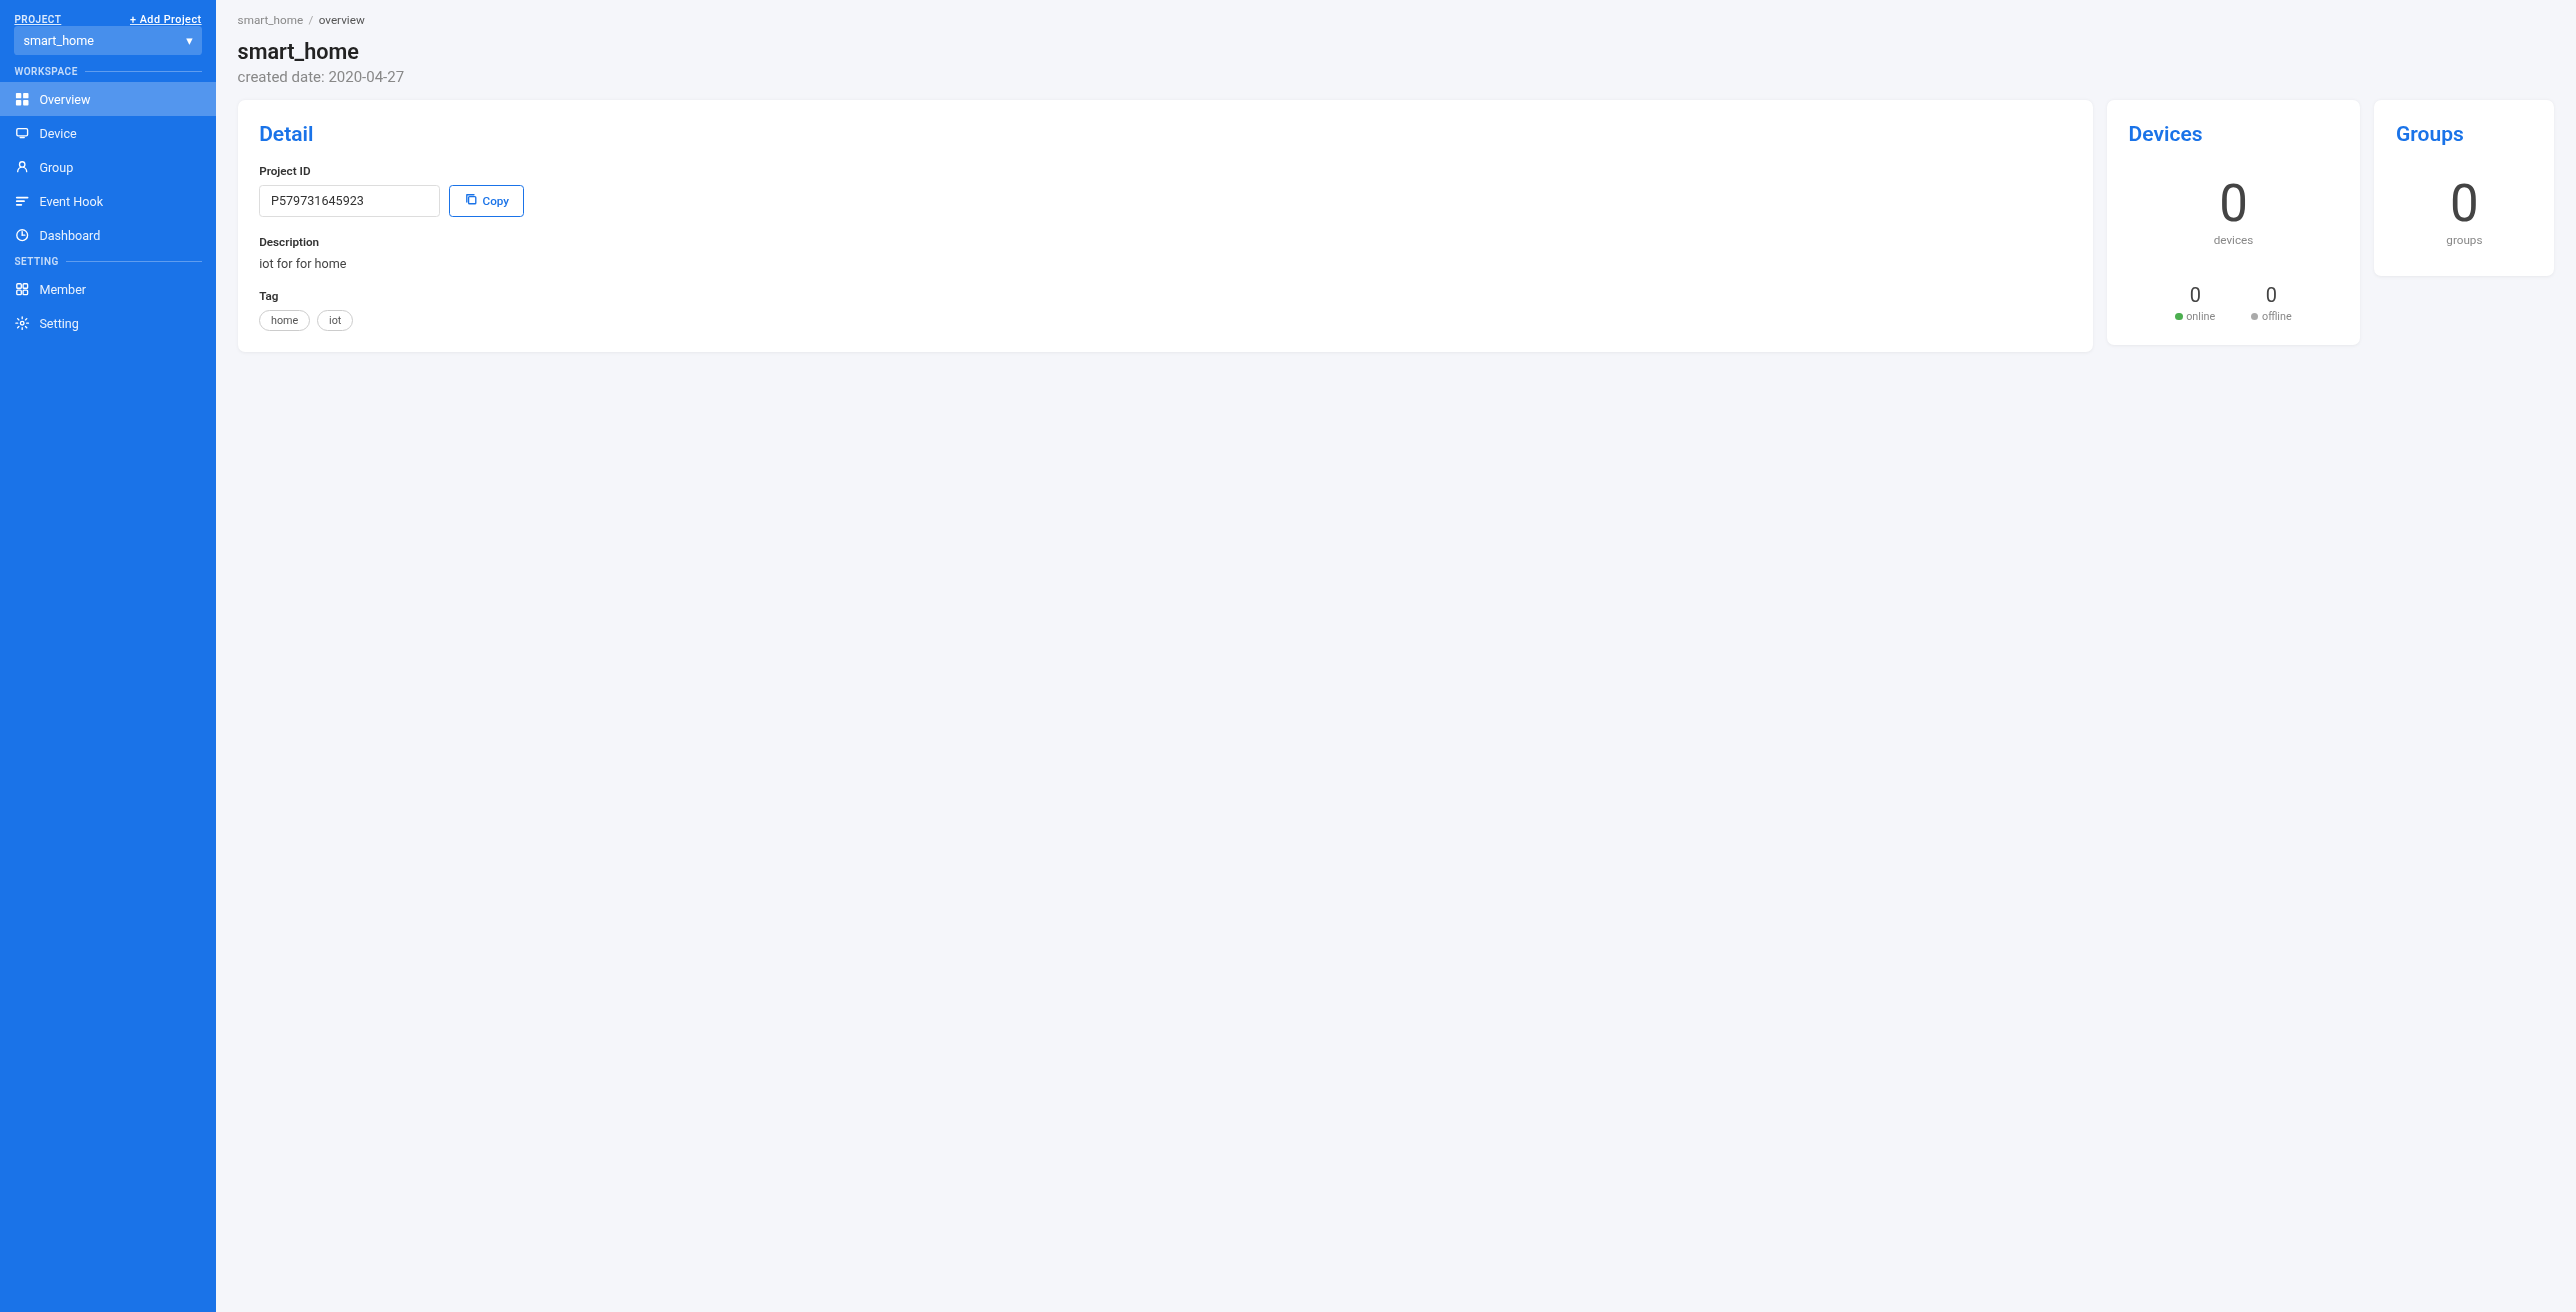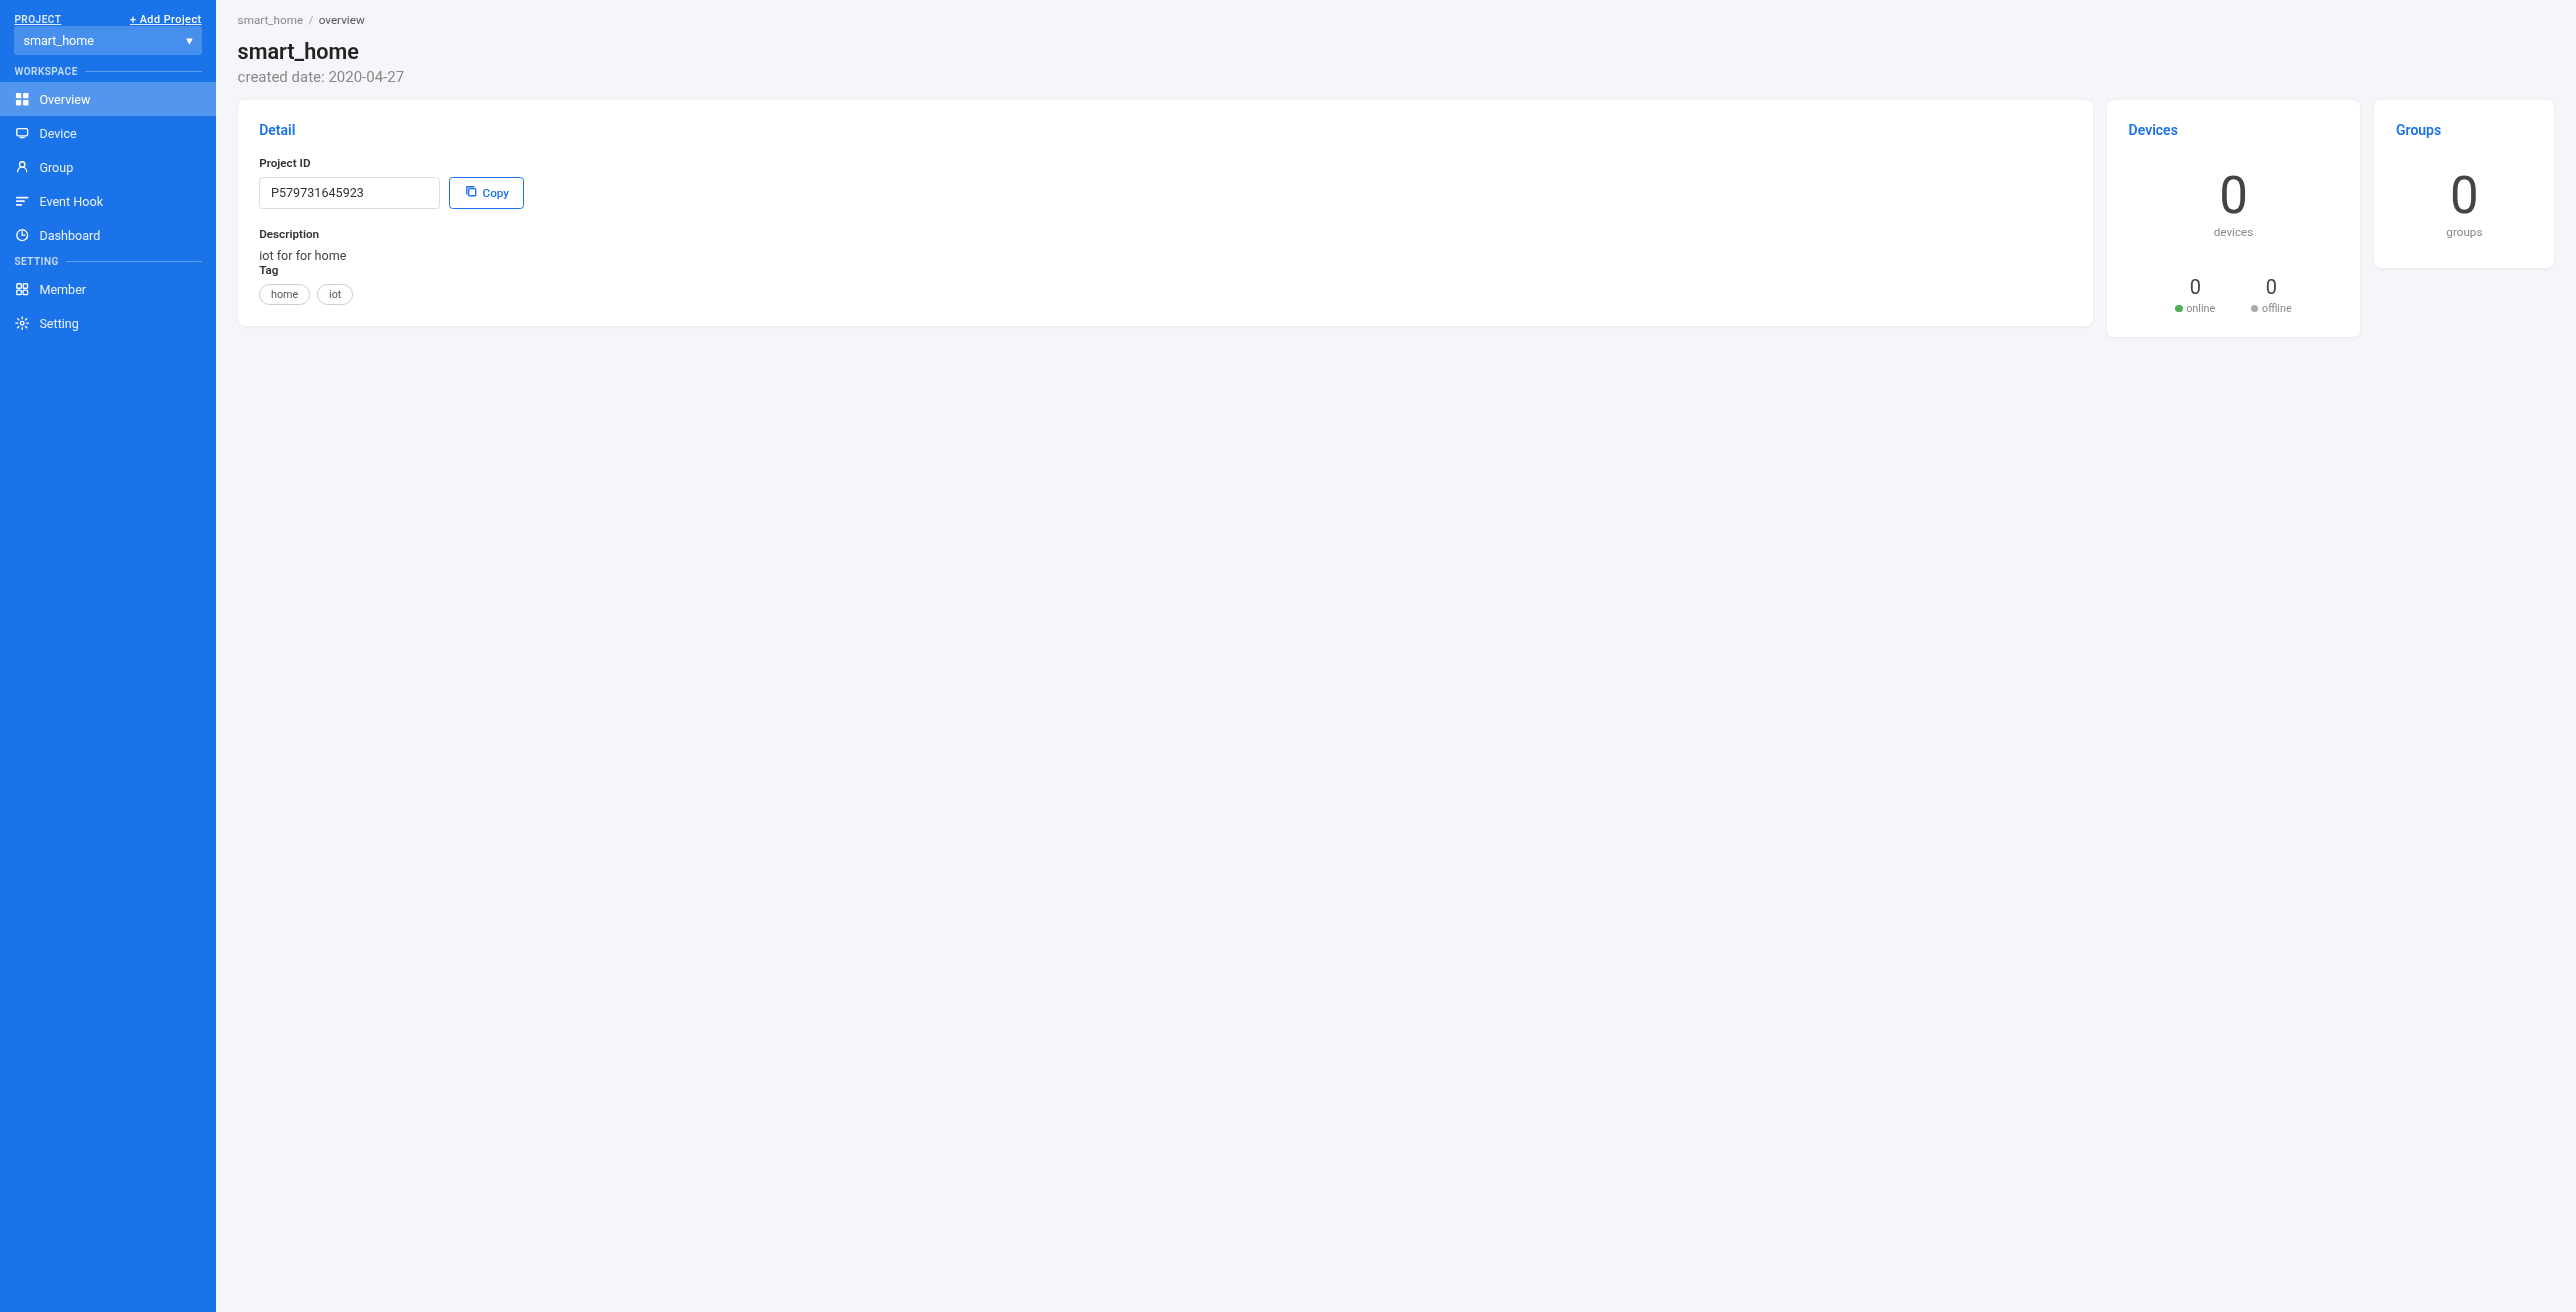--- a/index.html
+++ b/index.html
@@ -176,21 +176,21 @@
       width: 253px;
       min-width: 253px;
     }
 
     .card-groups {
       width: 180px;
       min-width: 180px;
     }
 
     .card-title {
-      font-size: 14px;
+      font-size: 21px;
       font-weight: 600;
       color: #1a73e8;
       margin-bottom: 18px;
     }
 
     
     .field-label {
       font-size: 11.7px;
       font-weight: 600;
       color: #333;
@@ -225,20 +225,21 @@
       background: white;
       color: #1a73e8;
       font-size: 11.7px;
       cursor: pointer;
       font-weight: 500;
     }
 
     .description-text {
       font-size: 12.6px;
       color: #444;
+      margin-bottom: 18px;
     }
 
     .tag-row {
       display: flex;
       gap: 7.2px;
       flex-wrap: wrap;
     }
 
     .tag-badge {
       padding: 2.7px 10.8px;

